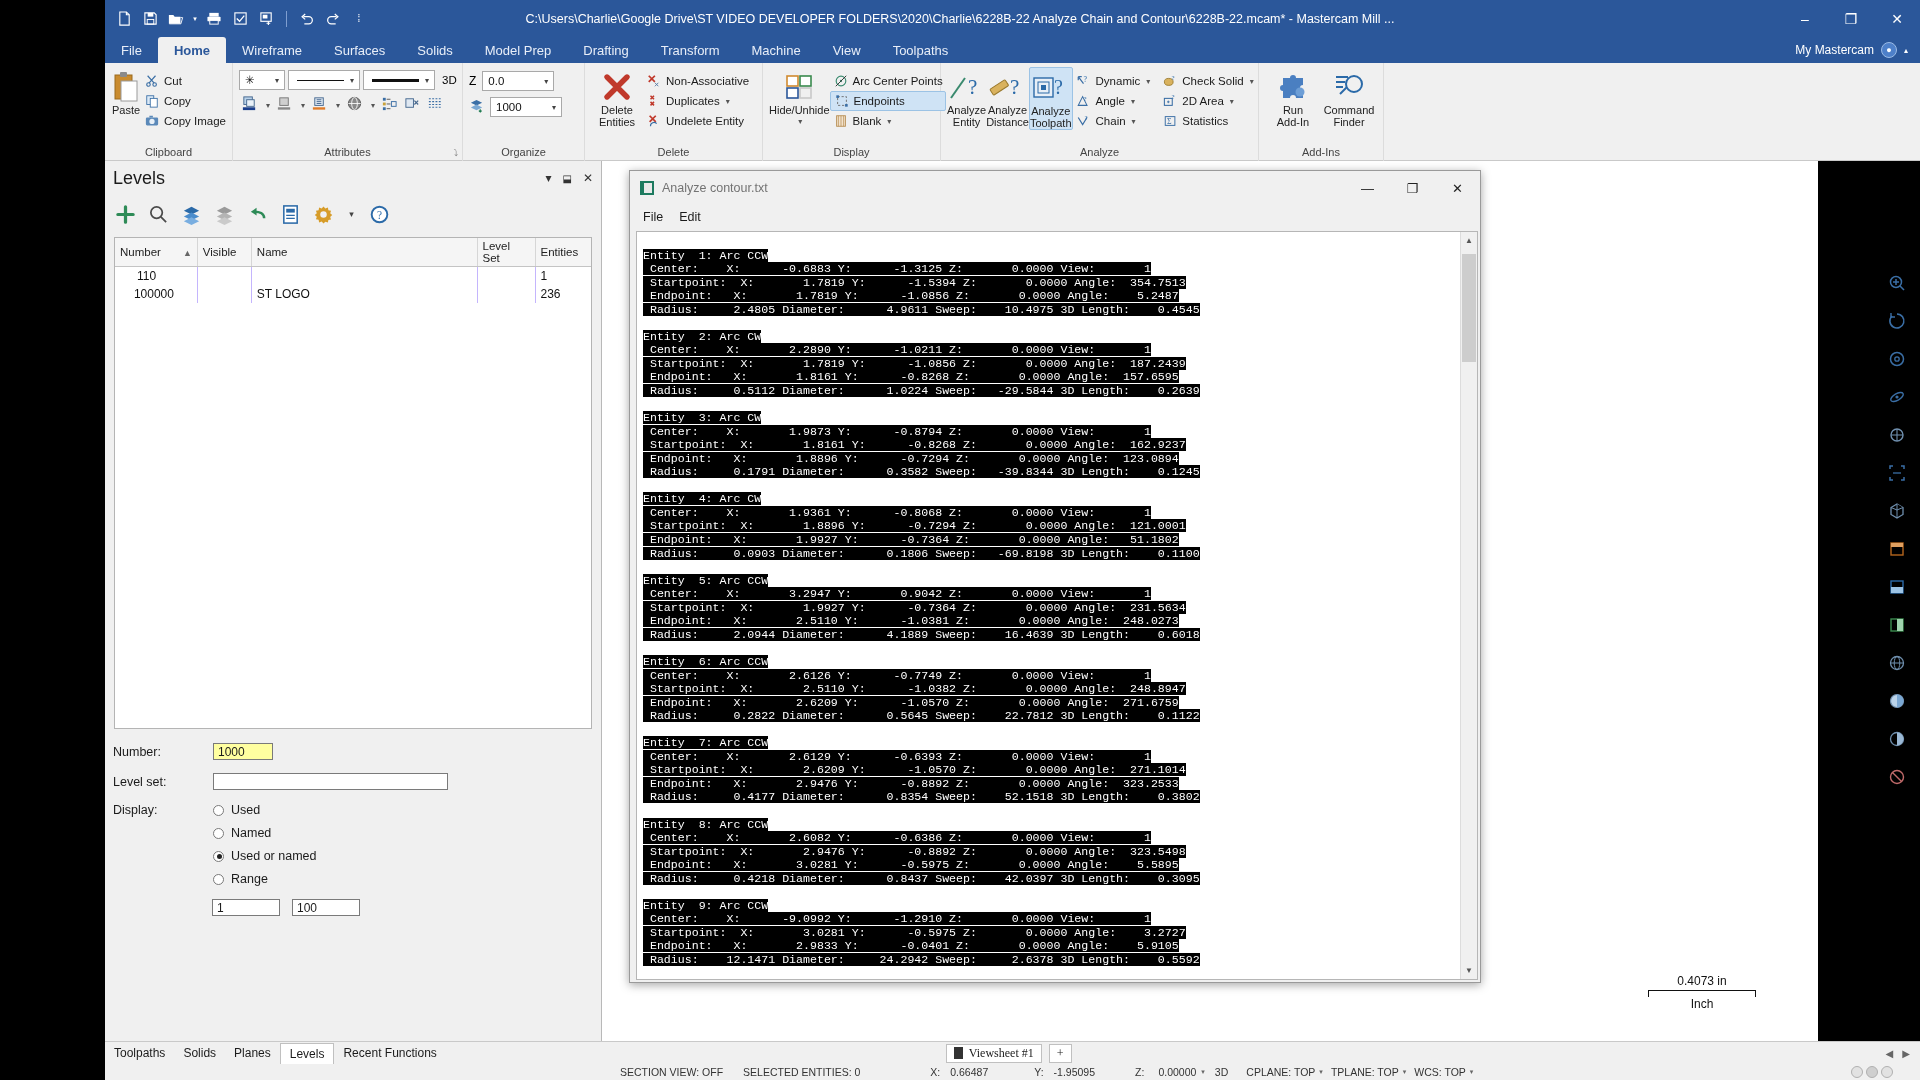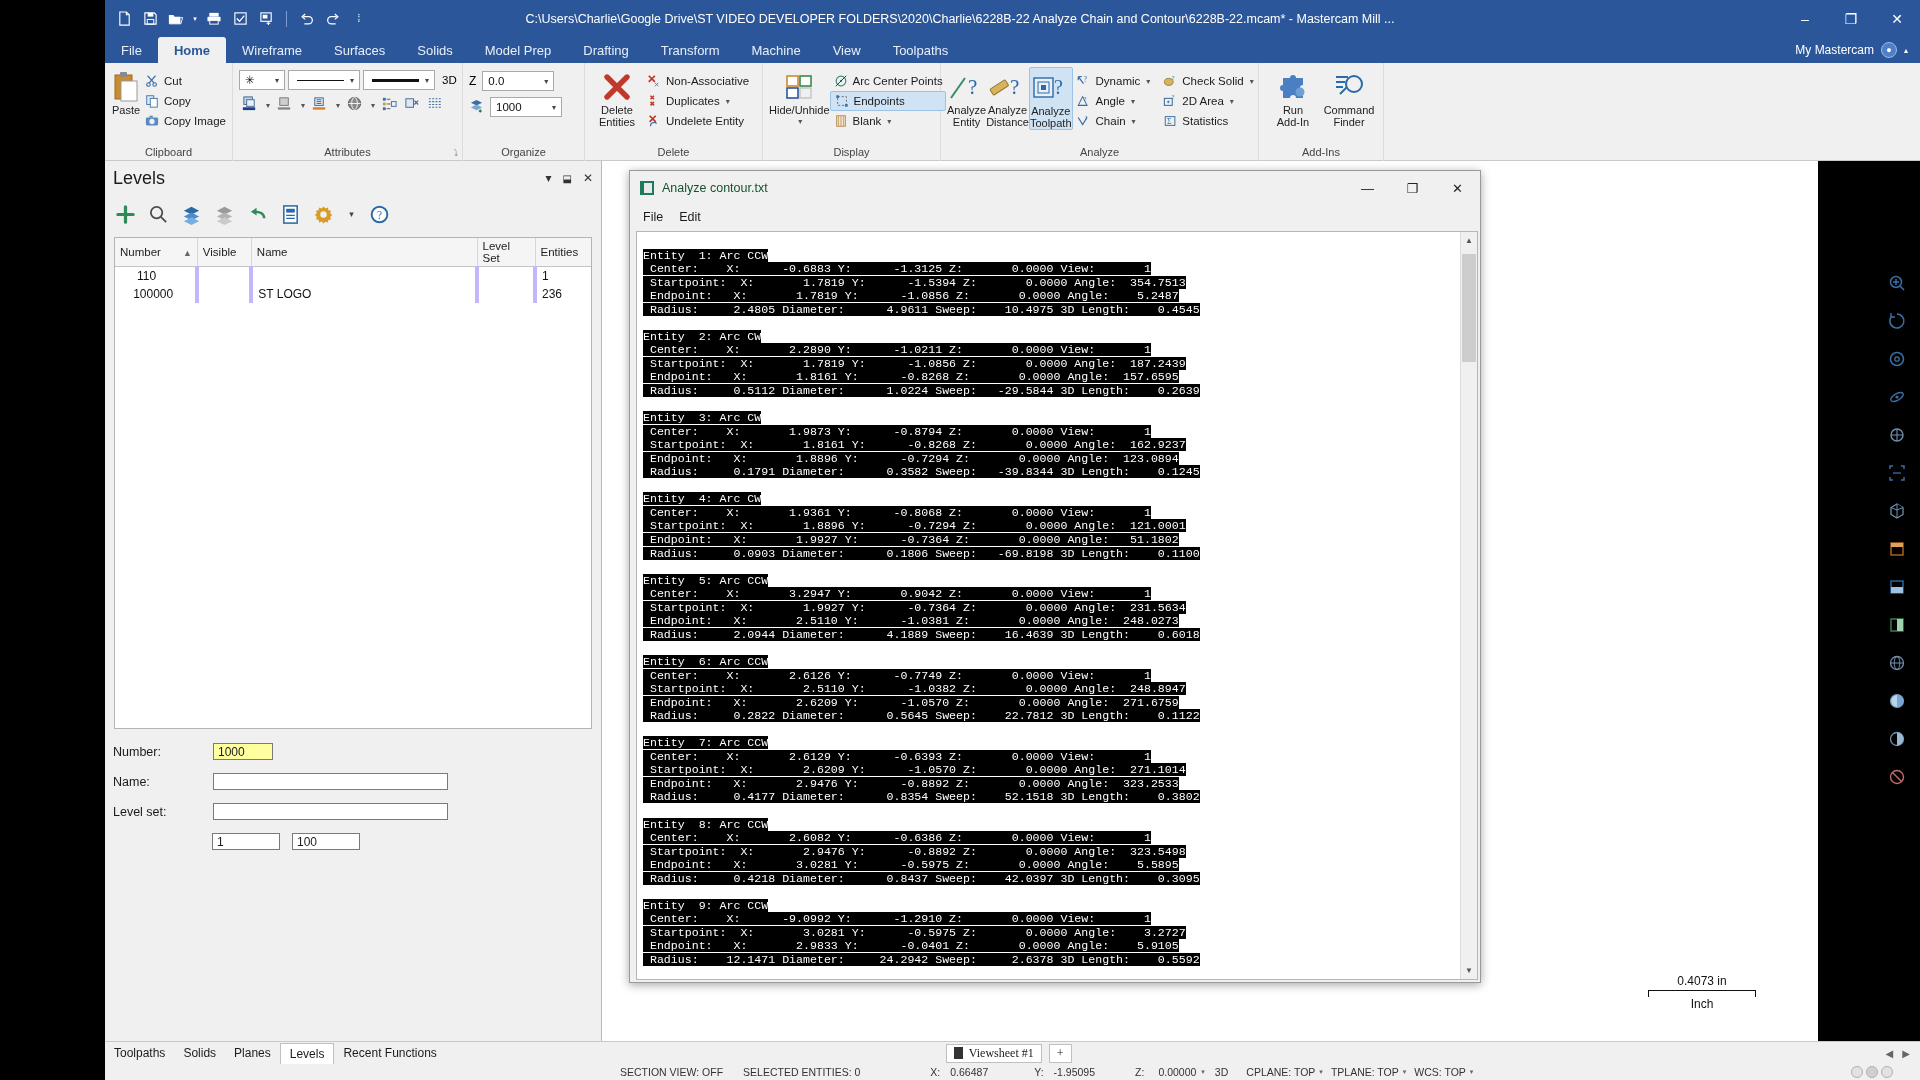--- a/index.html
+++ b/index.html
@@ -96,21 +96,21 @@
   .lv-toolbar .tb { width:21px; height:21px; display:flex; align-items:center; justify-content:center; }
   .lv-table-wrap {
     margin:4px 9px 0 9px; background:#fff; border:1px solid #b4b4b4; height:492px; overflow:hidden;
   }
   table.lv { width:100%; border-collapse:collapse; font-size:12px; }
   table.lv th {
     background:#f5f5f5; border-right:1px solid #d6d6d6; border-bottom:1px solid #c4c4c4;
     font-weight:normal; text-align:left; padding:2px 5px; height:19px; color:#222; font-size:11.5px;
   }
   table.lv td {
-    border-right:4px solid #c4b5fd; padding:1px 5px; height:18px; color:#111; font-size:12px;
+    border-right:1px solid #c4b5fd; padding:1px 5px; height:18px; color:#111; font-size:12px;
   }
   .col-num { width:62px; } .col-vis { width:54px; } .col-name { width:auto; }
   .col-ls { width:58px; } .col-ent { width:56px; }
   .sortarrow { color:#666; font-size:9px; margin-left:22px; }
   .chk { color:#17824b; font-weight:bold; }
   .lv-form { padding:14px 0 0 0; font-size:12.5px; color:#1b1b1b; }
   .frow { display:flex; align-items:center; margin-bottom:13px; padding-left:8px; }
   .flabel { width:100px; }
   .finput { height:17px; border:1px solid #7a7a7a; background:#fff; font-size:12px; padding:0 4px; line-height:16px; }
   .finput.yellow { background:#ffffa0; width:60px; }
@@ -148,21 +148,21 @@
 
   
   .notepad {
     position:absolute; left:629px; top:170px; width:852px; height:813px;
     background:#f0f0f0; border:1px solid #9a9a9a; box-shadow:0 2px 9px rgba(0,0,0,.35);
     z-index:40; display:flex; flex-direction:column;
   }
   .np-title { height:34px; display:flex; align-items:center; padding:0 0 0 10px; background:#f0f0f0; }
   .np-ico { width:14px; height:14px; background:#1d7a5f; margin-right:8px; position:relative; }
   .np-ico::after { content:''; position:absolute; left:4px; top:2px; width:8px; height:10px; background:#e9e9e9; }
-  .np-name { font-size:12.5px; color:#14532d; }
+  .np-name { font-size:12.5px; color:#737373; }
   .np-wctrl { margin-left:auto; display:flex; }
   .np-wbtn { width:45px; height:34px; display:flex; align-items:center; justify-content:center; font-size:13px; color:#222; }
   .np-menu { height:24px; display:flex; align-items:center; gap:16px; padding-left:13px; font-size:12.5px; color:#1b1b1b; }
   .np-body { flex:1; margin:2px 2px 2px 6px; background:#fff; border:1px solid #b6b6b6; position:relative; overflow:hidden; display:flex; }
   .np-text {
     flex:1; padding:3px 0 0 6px; overflow:hidden;
     font-family:"Liberation Mono","DejaVu Sans Mono",monospace;
     font-size:11.6px; line-height:13.55px; white-space:pre; color:#fff;
   }
   .np-text span.seg { background:#000; }
@@ -881,26 +881,43 @@
         </tbody>
       </table>
     </div>
 
     <div class="lv-form">
       <div class="frow">
         <div class="flabel">Number:</div>
         <div class="finput yellow">1000</div>
       </div>
       <div class="frow">
-        <div class="flabel">Name:</div>
-        <div class="finput wide"></div>
-      </div>
-      <div class="frow">
         <div class="flabel">Level set:</div>
         <div class="finput wide"></div>
+      </div>
+      <div class="frow" style="align-items:flex-start">
+        <div class="flabel">Display:</div>
+        <div class="radio-block">
+          <div class="rrow">
+            <span class="radio"></span>
+            <span>Used</span>
+          </div>
+          <div class="rrow">
+            <span class="radio"></span>
+            <span>Named</span>
+          </div>
+          <div class="rrow">
+            <span class="radio on"></span>
+            <span>Used or named</span>
+          </div>
+          <div class="rrow">
+            <span class="radio"></span>
+            <span>Range</span>
+          </div>
+        </div>
       </div>
       <div class="range-inputs">
         <div class="finput">1</div>
         <div class="finput">100</div>
       </div>
     </div>
   </div>
 
   <div class="notepad">
     <div class="np-title">

